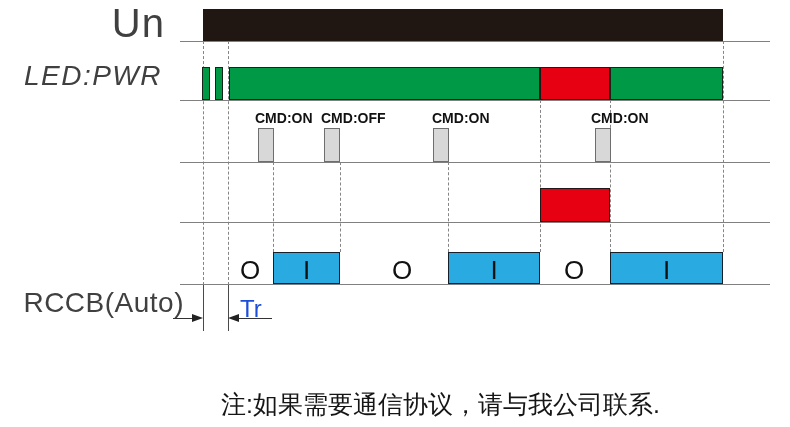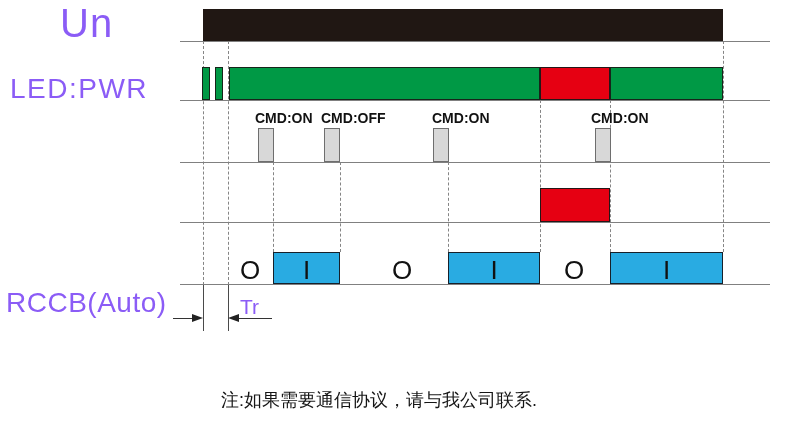--- a/index.html
+++ b/index.html
@@ -1,23 +1,23 @@
 <!DOCTYPE html>
 <html><head>
 <meta charset="utf-8">
 <style>
   html,body { margin:0; padding:0; background:#ffffff; }
   .stage {
     position:relative; width:790px; height:427px; background:#ffffff;
     font-family:"Liberation Sans", sans-serif; color:#1a1a1a; overflow:hidden;
   }
   
-  .rowlbl { position:absolute; text-align:left; color:#8b5cf6; letter-spacing:1.5px; white-space:nowrap; z-index:4; }
+  .rowlbl { position:absolute; text-align:right; color:#404040; letter-spacing:1.5px; white-space:nowrap; z-index:4; }
   .lbl-un   { left:60px;  top:3px;   width:105px; font-size:40px; line-height:40px; letter-spacing:1px; }
-  .lbl-led  { left:10px;  top:75px;  width:152px; font-size:28px; line-height:28px; }
+  .lbl-led  { left:10px;  top:62px;  width:152px; font-size:28px; line-height:28px;font-style:italic; }
   .lbl-rs   { left:10px;  top:137px; width:152px; font-size:28px; line-height:28px; }
   .lbl-trip { left:10px;  top:197px; width:158px; font-size:28px; line-height:28px; }
   .lbl-rccb { left:6px;   top:258px; width:178px; font-size:28px; line-height:28px; letter-spacing:0.5px;margin-top:31px; }
   
   .bl { position:absolute; left:180px; width:590px; height:1px; background:#808080; z-index:1; }
   
   .dash { position:absolute; width:0; border-left:1px dashed #858585; z-index:1; }
   
   .bar { position:absolute; box-sizing:border-box; z-index:2; }
   .bar-un   { background:#201713; }
@@ -28,24 +28,24 @@
   
   .cmd { position:absolute; top:110px; font-size:14px; font-weight:bold; color:#111; white-space:nowrap; z-index:3; }
   
   .state { position:absolute; top:255px; height:30px; line-height:30px; font-size:26px; text-align:center; color:#111; z-index:3; }
   
   .ext { position:absolute; width:0; border-left:1px solid #4a4a4a; z-index:2; }
   .dim { position:absolute; height:1px; background:#333; z-index:2; }
   .arr { position:absolute; width:0; height:0; z-index:2; }
   .arr-right { border-left:11px solid #222; border-top:4px solid transparent; border-bottom:4px solid transparent; }
   .arr-left  { border-right:11px solid #222; border-top:4px solid transparent; border-bottom:4px solid transparent; }
-  .tr-lbl { position:absolute; left:240px; top:295px; font-size:21px; color:#8b5cf6; z-index:3; }
+  .tr-lbl { position:absolute; left:240px; top:295px; font-size:24px; color:#1d4ed8; z-index:3; }
   
   .note1 { position:absolute; left:168px; top:347px; font-size:21px; letter-spacing:0.5px; color:#151515; z-index:3; white-space:nowrap; }
-  .note2 { position:absolute; left:221px; top:388px; font-size:18px; color:#151515; z-index:3; white-space:nowrap; }
+  .note2 { position:absolute; left:221px; top:388px; font-size:25px; color:#151515; z-index:3; white-space:nowrap; }
 </style>
 </head>
 <body>
 
 <div class="stage">
 
   <div class="dash" style="left:203px; top:41px;  height:244px;"></div>
   <div class="dash" style="left:228px; top:41px;  height:244px;"></div>
   <div class="dash" style="left:273px; top:162px; height:90px;"></div>
   <div class="dash" style="left:340px; top:162px; height:90px;"></div>

